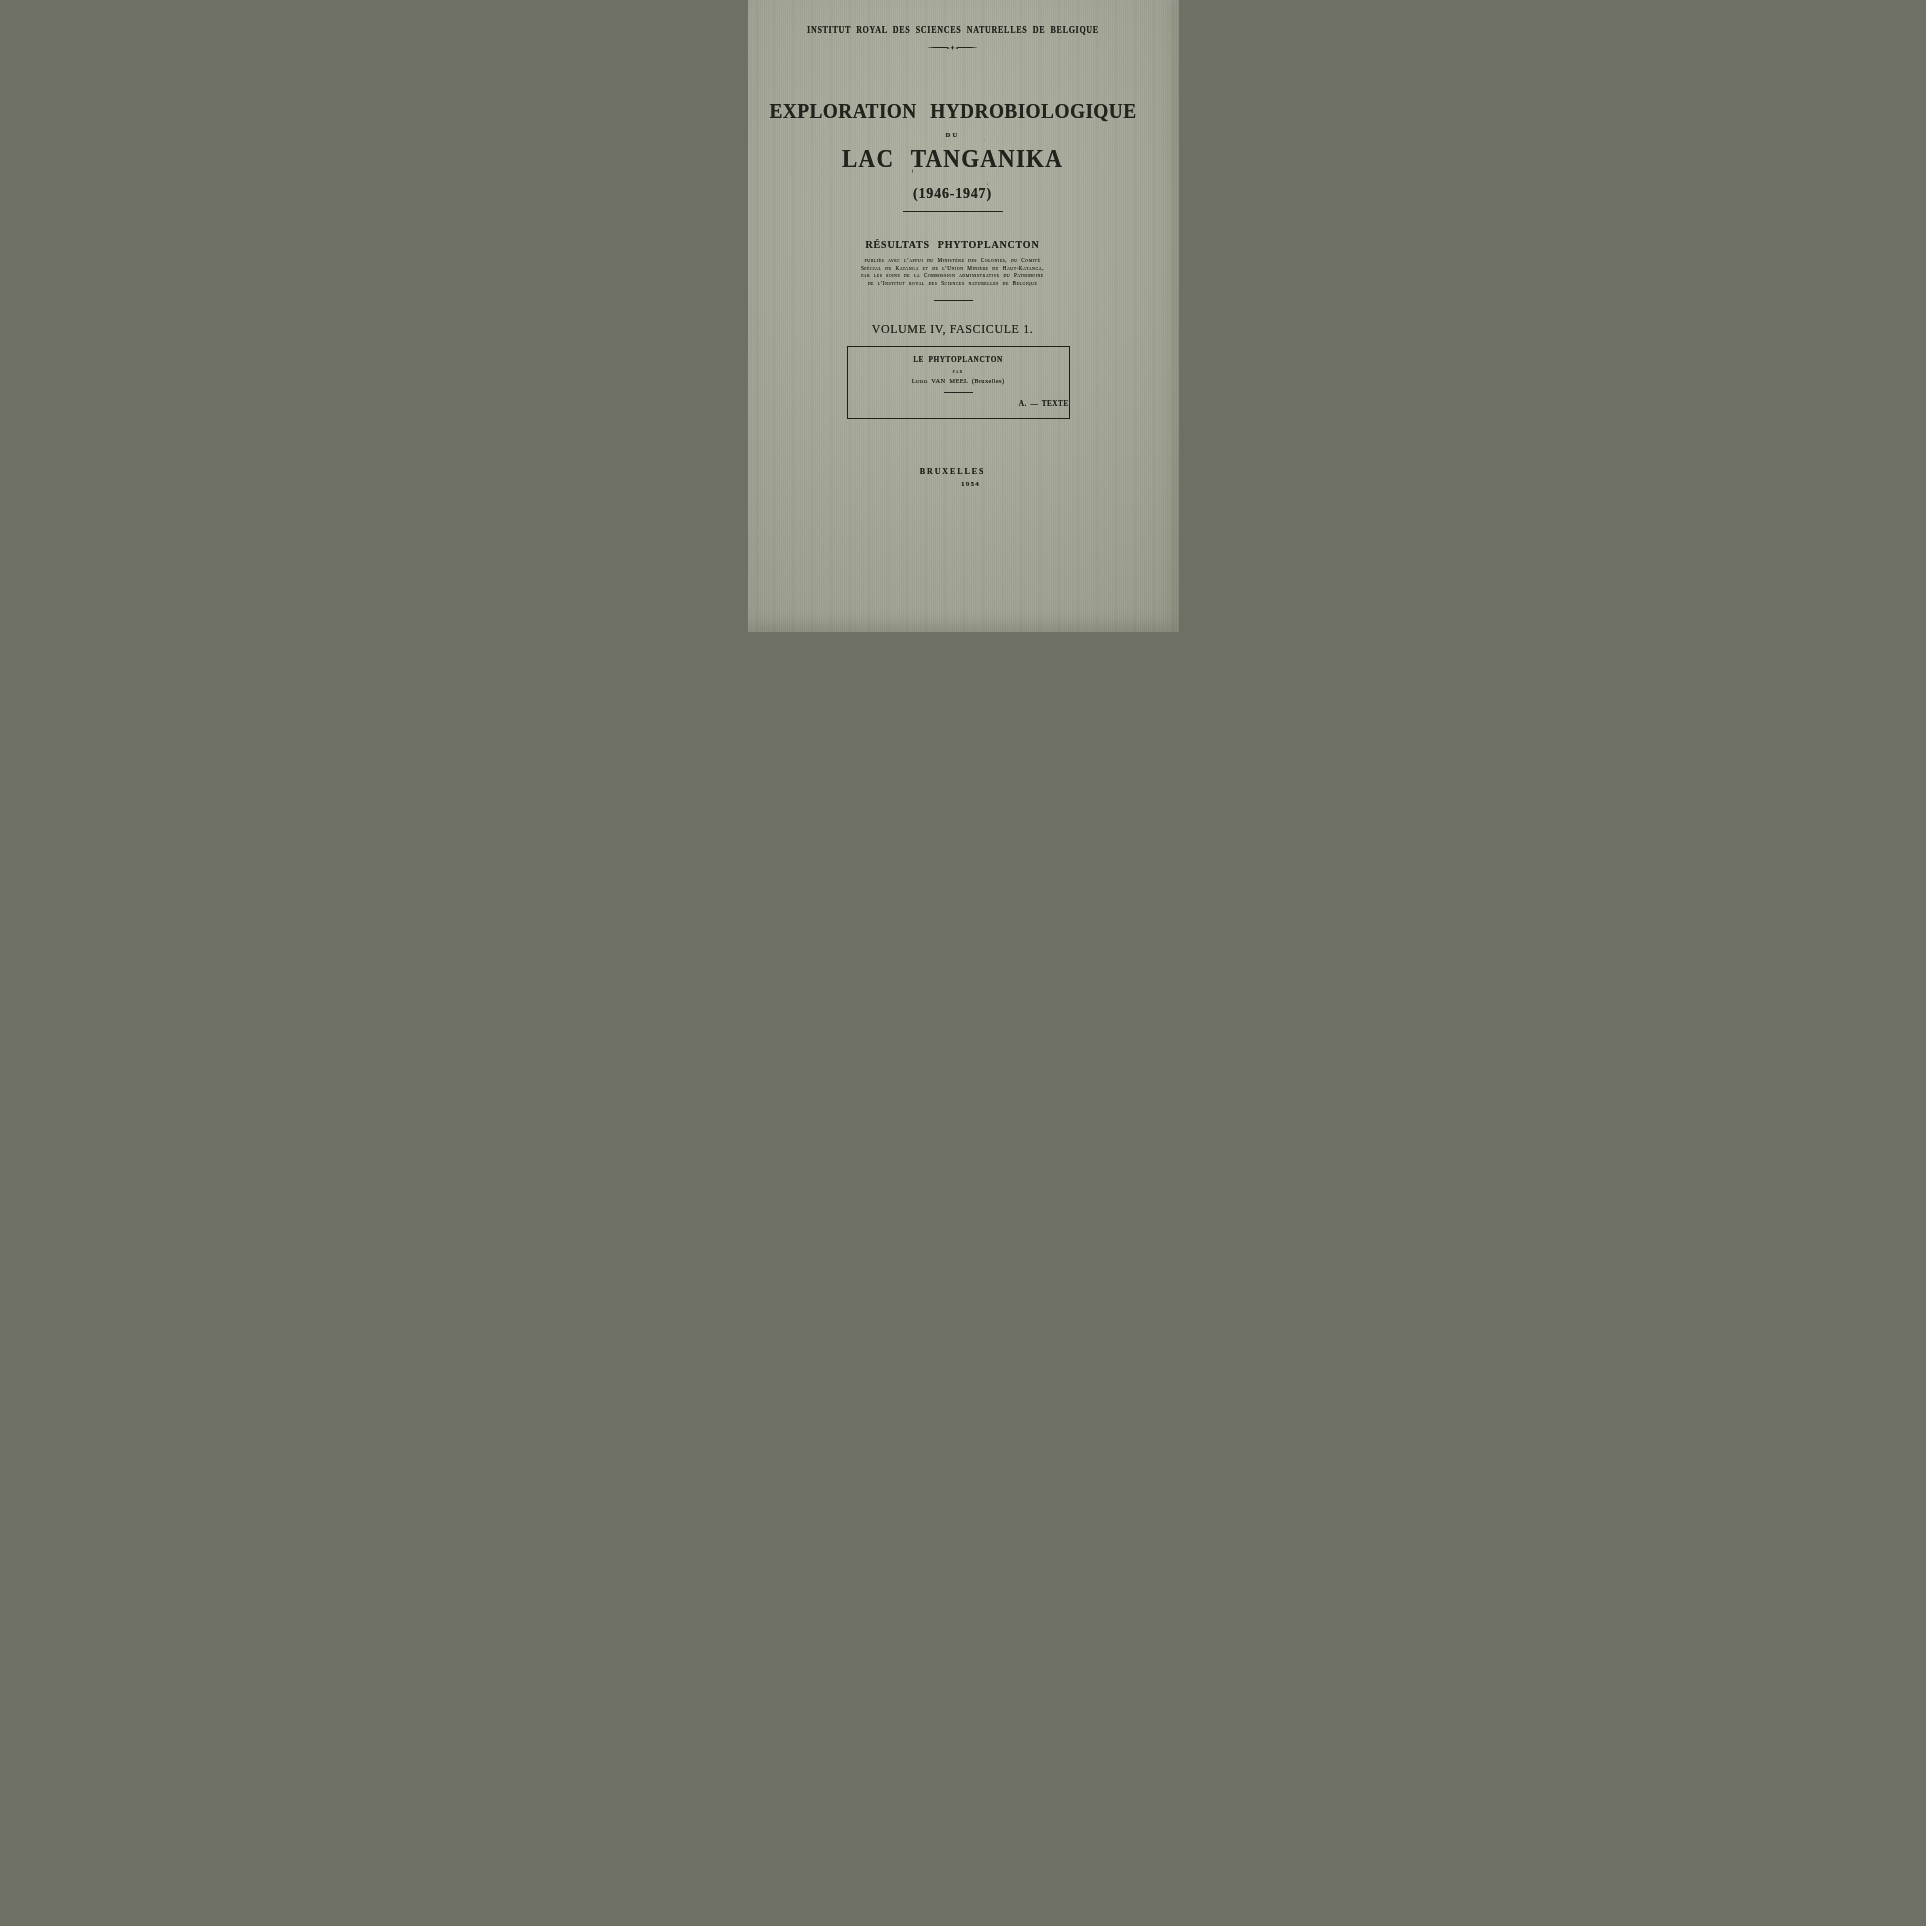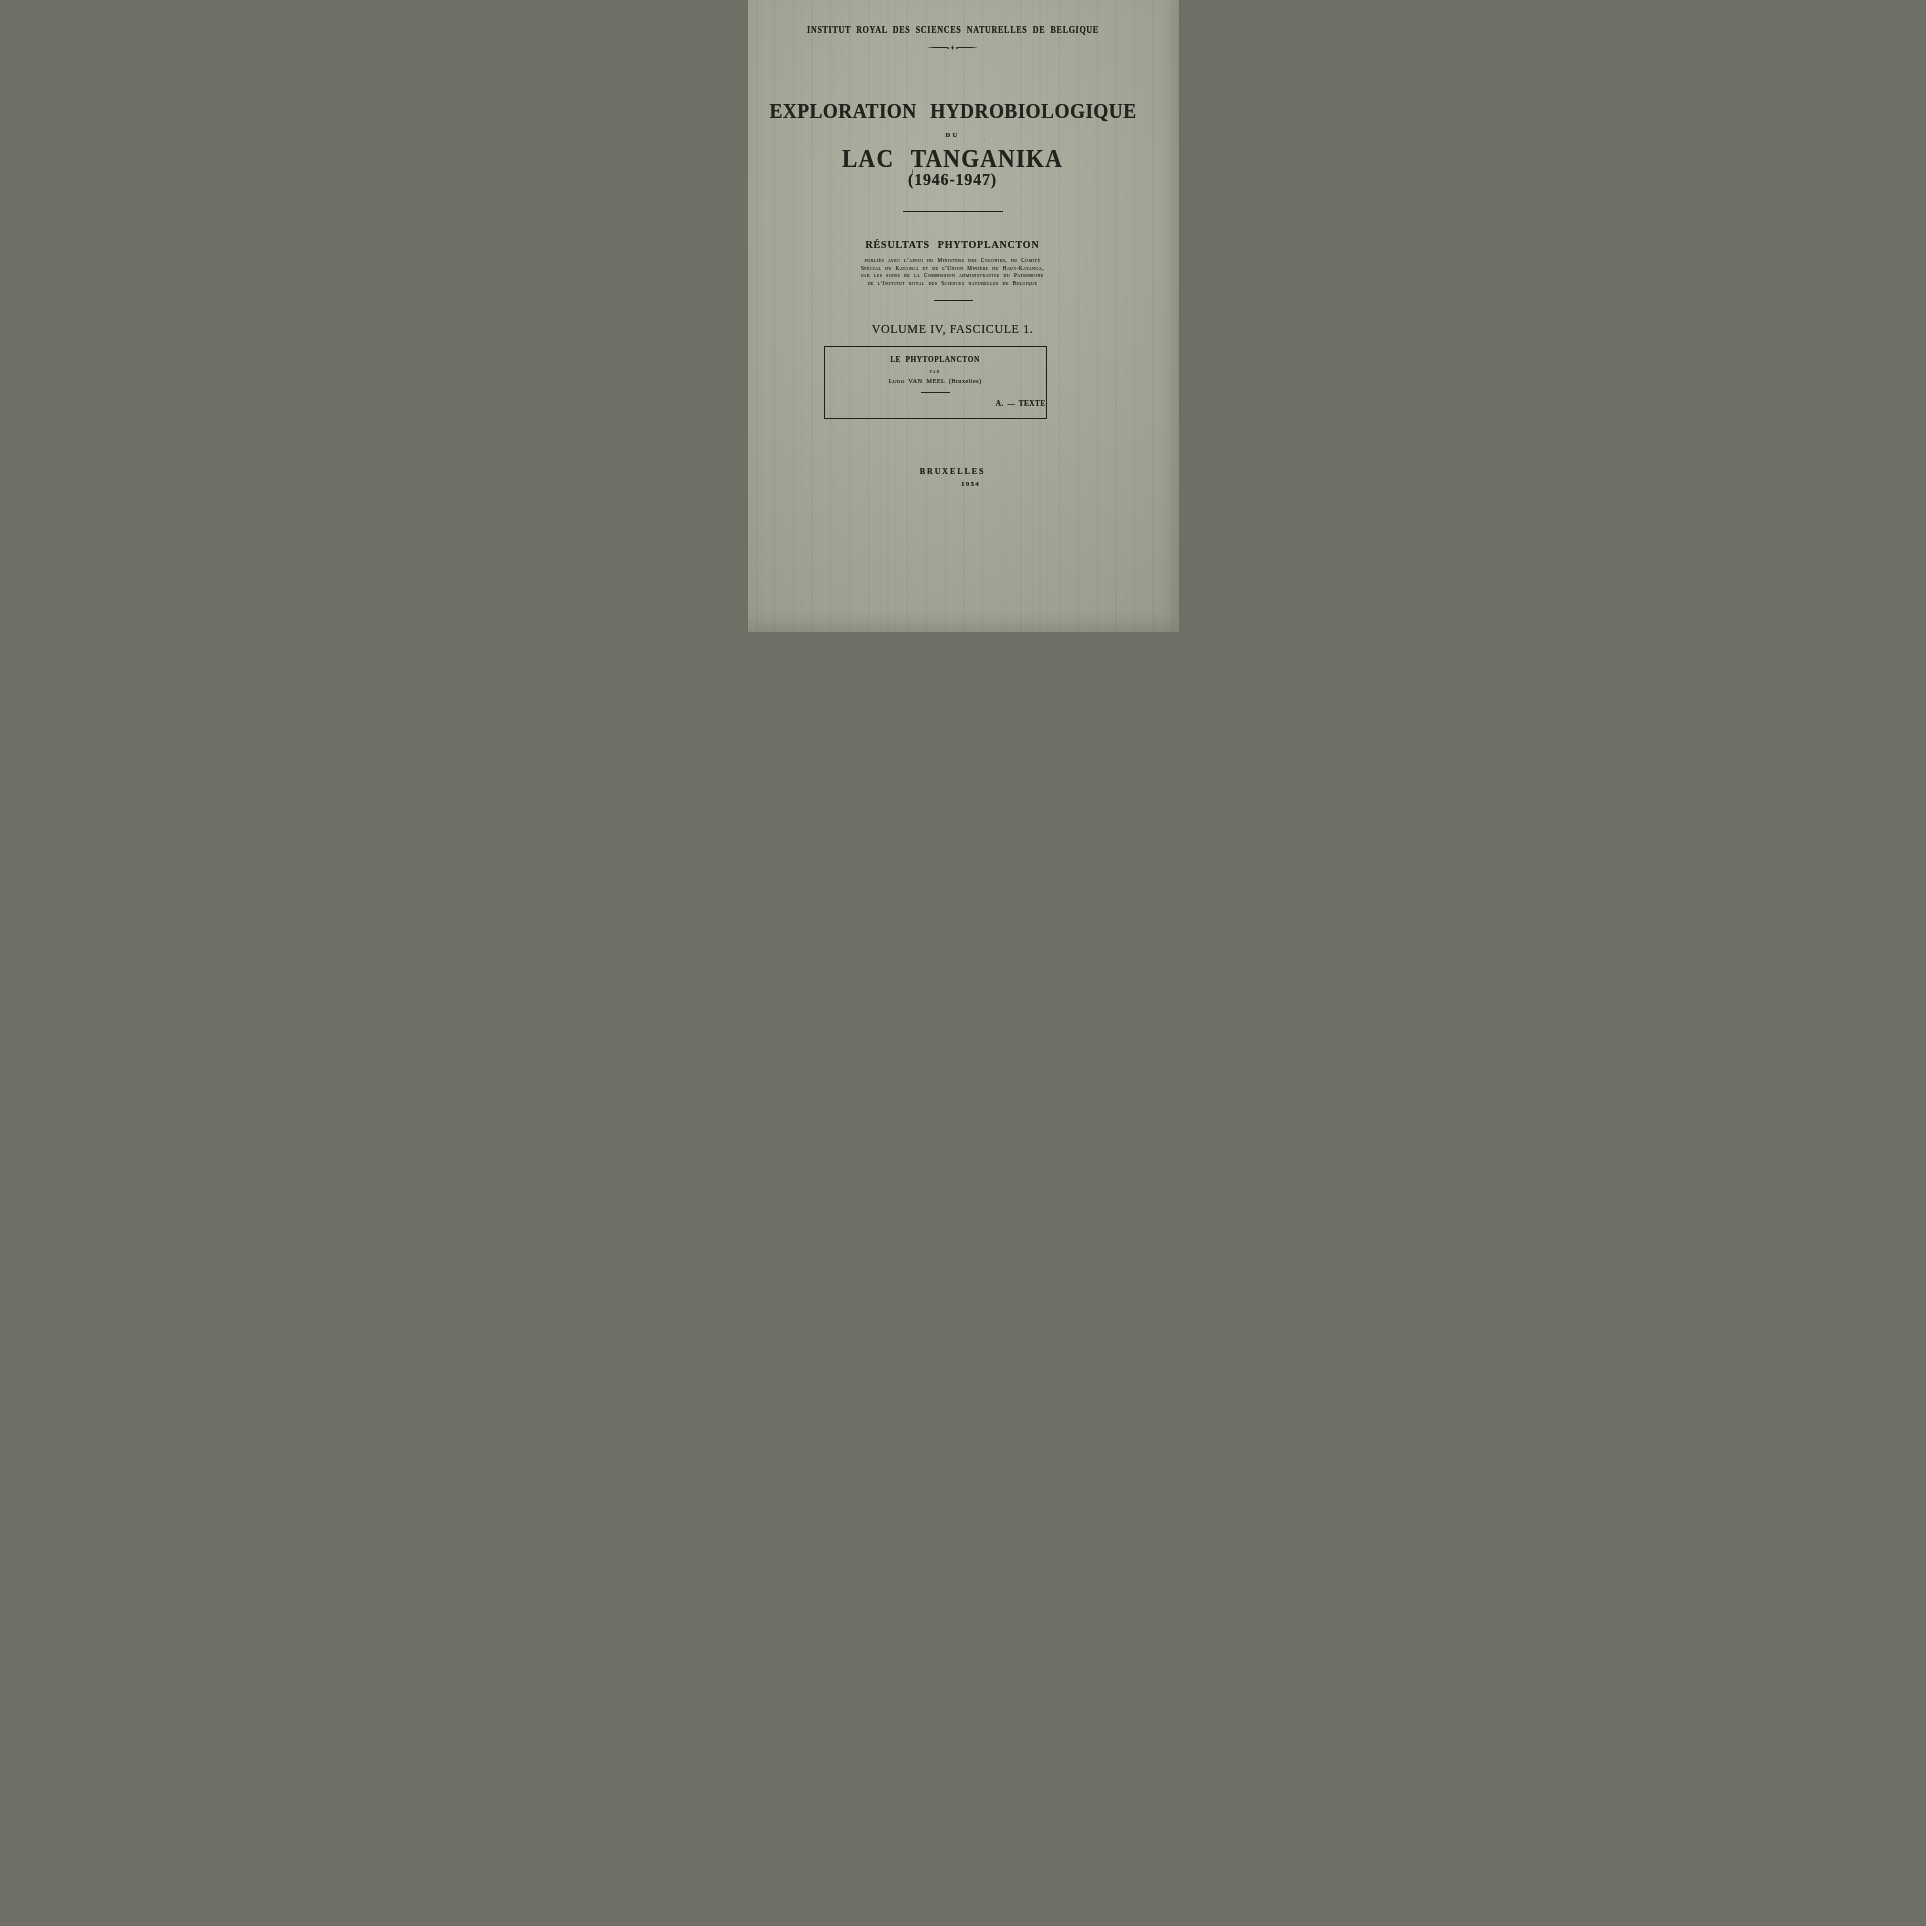--- a/index.html
+++ b/index.html
@@ -28,35 +28,35 @@
   .orn-arr-r{width:0;height:0;border-left:3.1px solid #23231d;border-top:1.5px solid transparent;border-bottom:1.5px solid transparent;}
   .orn-arr-l{width:0;height:0;border-right:3.1px solid #23231d;border-top:1.5px solid transparent;border-bottom:1.5px solid transparent;}
   .orn-star{width:3.5px;height:5.8px;margin:0 0.8px;background:#23231d;
     clip-path:polygon(50% 0,64% 36%,100% 50%,64% 64%,50% 100%,36% 64%,0 50%,36% 36%);}
 
   .title-main{top:98px;font-size:20px;line-height:24px;font-weight:700;
     letter-spacing:0.4px;word-spacing:8.5px;transform:scaleY(1.08) scaleX(.97);}
   .title-du{top:131px;font-size:6.5px;line-height:7.7px;font-weight:700;letter-spacing:2.3px;}
   .title-lake{top:146px;font-size:23px;line-height:28px;font-weight:700;
     letter-spacing:1.2px;word-spacing:10px;transform:scaleY(1.06);}
-  .title-years{top:172px;font-size:16px;line-height:15.4px;font-weight:600;letter-spacing:0.8px;}
+  .title-years{top:186px;font-size:14px;line-height:15.4px;font-weight:600;letter-spacing:0.8px;}
 
   .rule{position:absolute;background:#23231d;}
   .rule-long{top:211px;left:155px;width:100px;height:0.8px;}
   .rule-short{top:300px;left:186px;width:39px;height:0.8px;}
 
   .section-heading{top:239px;font-size:10px;line-height:12.3px;font-weight:700;
     letter-spacing:0.8px;word-spacing:4.6px;transform:scaleY(1.05);}
 
   .credits{top:257px;font-size:5.2px;line-height:7.5px;font-variant:small-caps;
     letter-spacing:0.5px;word-spacing:1.9px;font-weight:500;}
 
   .volume{top:324px;font-size:12px;line-height:10px;font-weight:400;letter-spacing:0.6px;}
 
-  .titlebox{position:absolute;left:76px;top:346px;width:221px;height:71px;
+  .titlebox{position:absolute;left:99px;top:346px;width:221px;height:71px;
     border:0.8px solid #20201a;border-top-width:1.2px;border-bottom-width:1.2px;
     background:transparent;}
   .box-title{position:absolute;left:0;width:100%;top:7.7px;text-align:center;
     font-size:7.3px;line-height:9.2px;font-weight:700;letter-spacing:0.6px;word-spacing:1.9px;}
   .box-par{position:absolute;left:0;width:100%;top:22px;text-align:center;
     font-size:4.2px;line-height:5.4px;letter-spacing:1px;font-weight:500;}
   .box-author{position:absolute;left:0;width:100%;top:30px;text-align:center;
     font-size:6.5px;line-height:8.5px;font-weight:400;letter-spacing:0.3px;word-spacing:1.9px;}
   .box-author .sc{font-variant:small-caps;}
   .box-rule{position:absolute;left:96px;top:45px;width:29px;height:0.8px;background:#23231d;}

